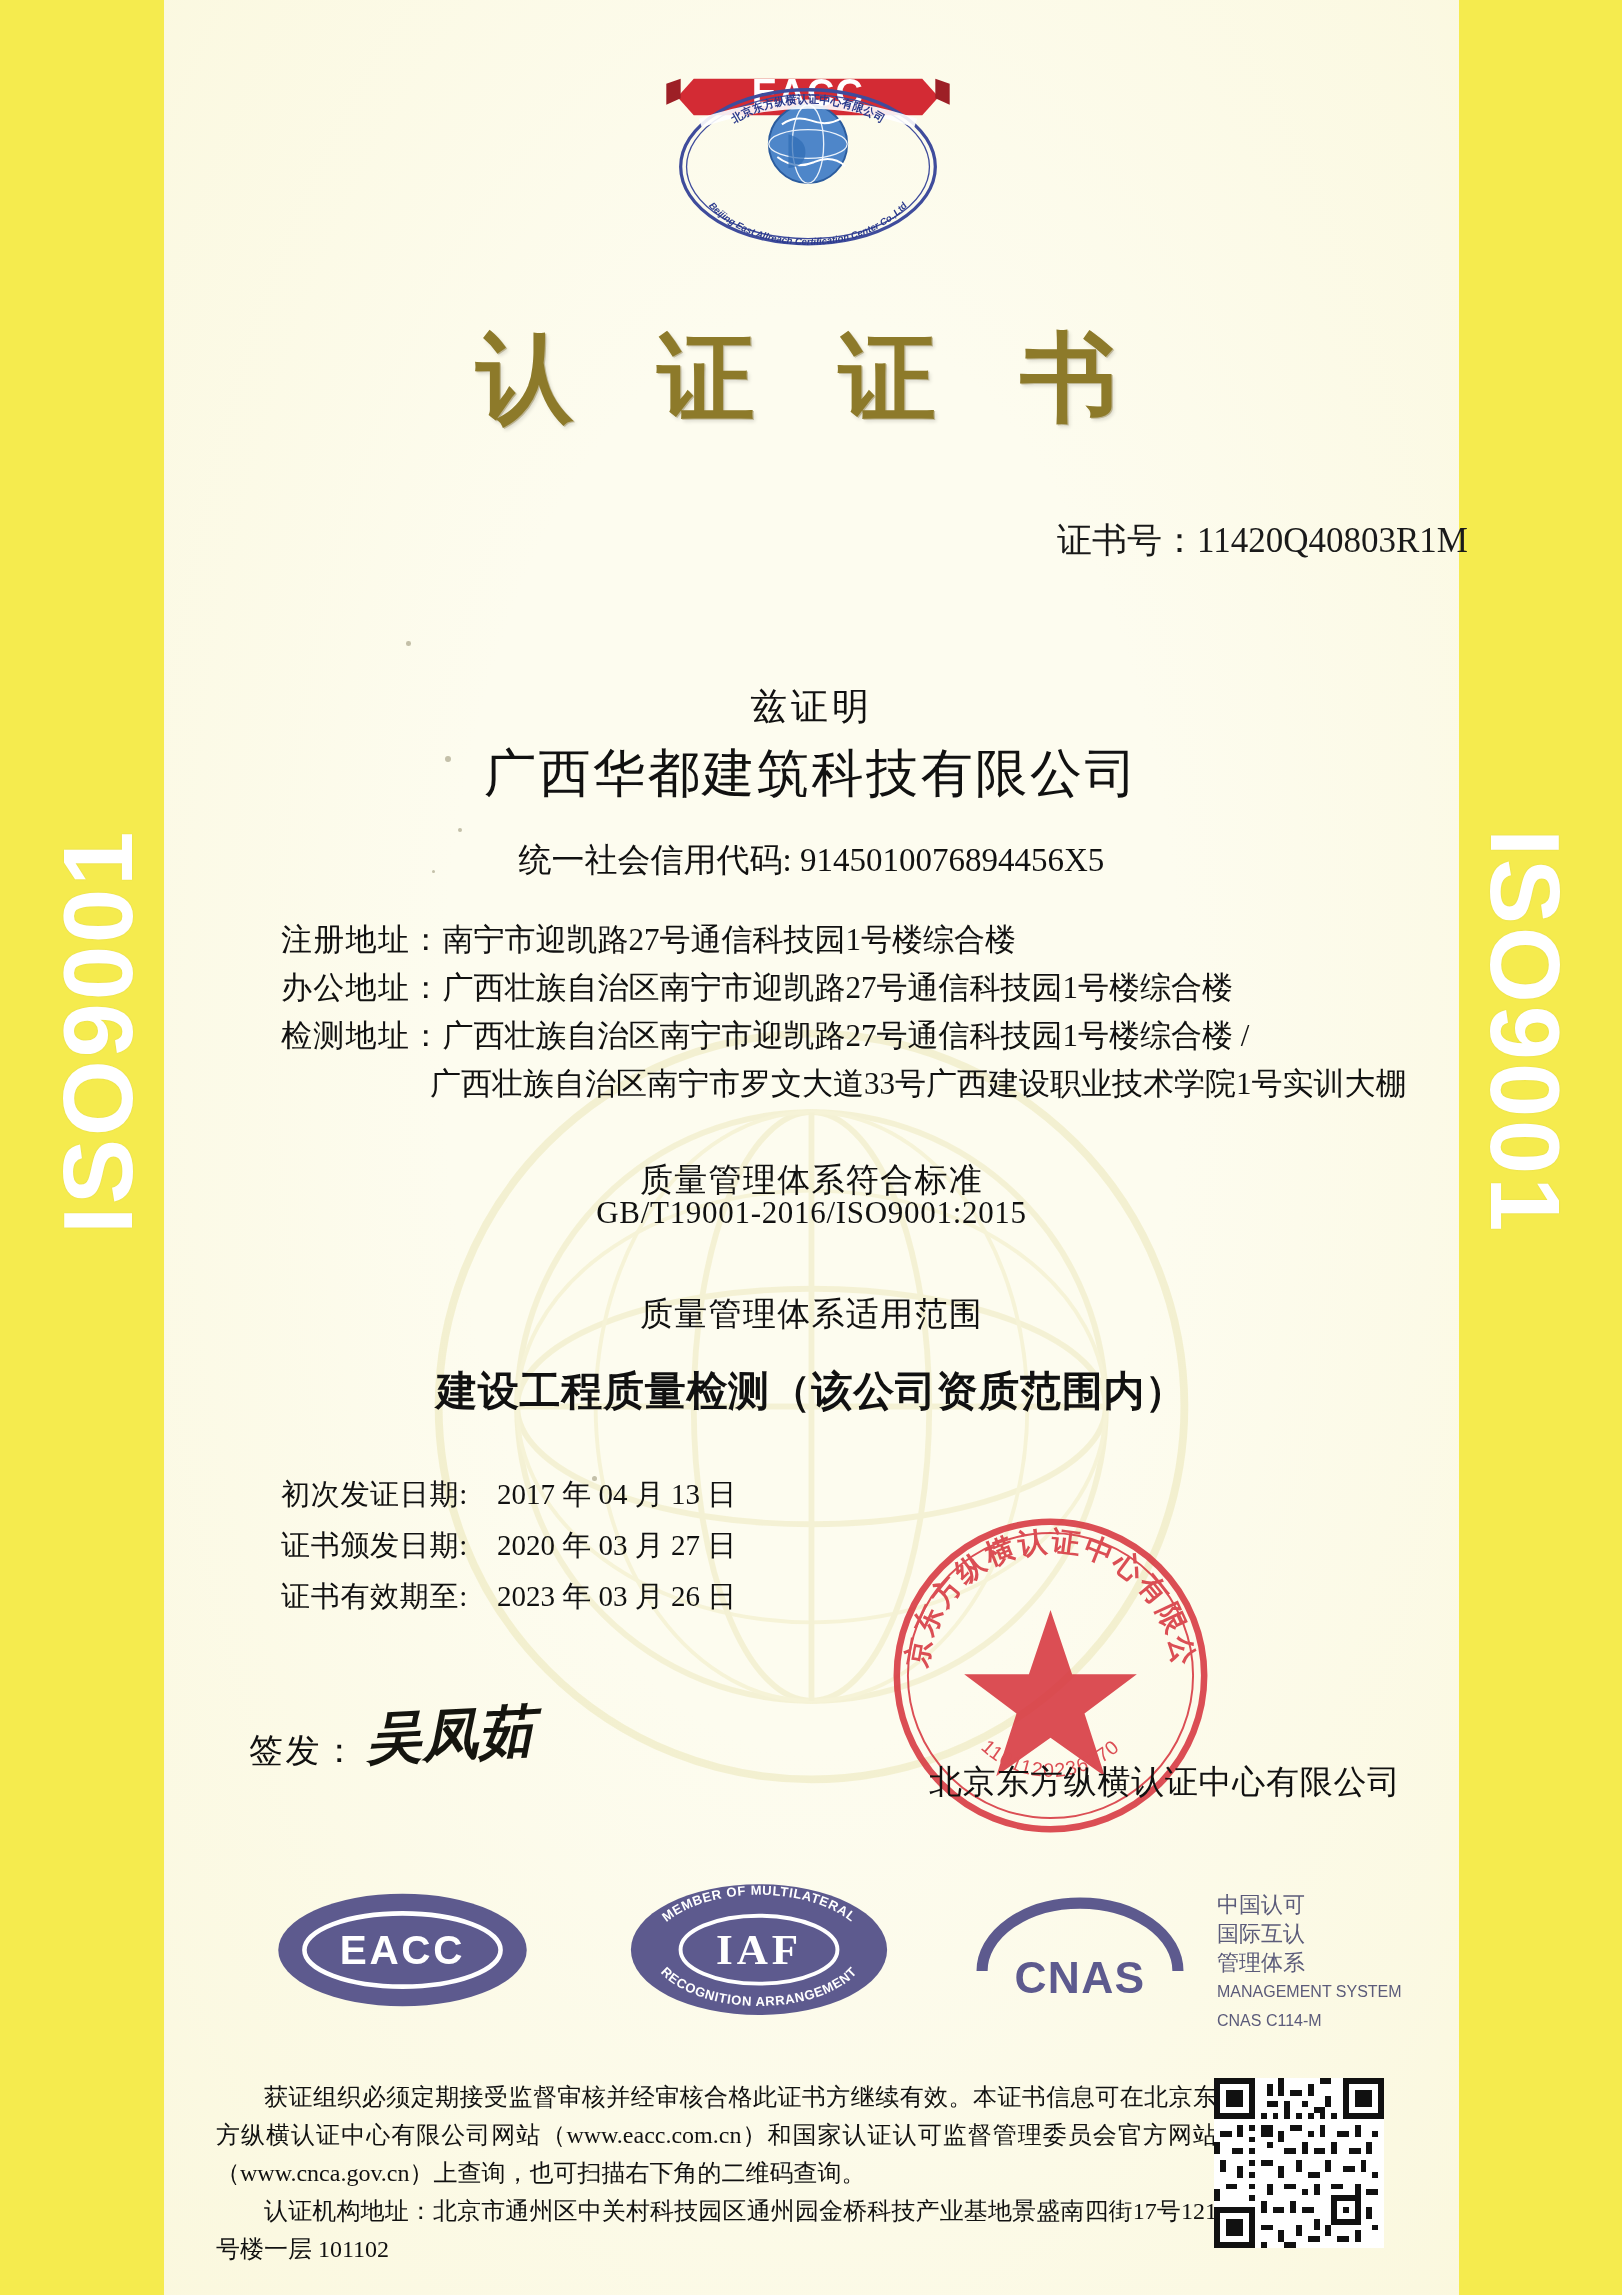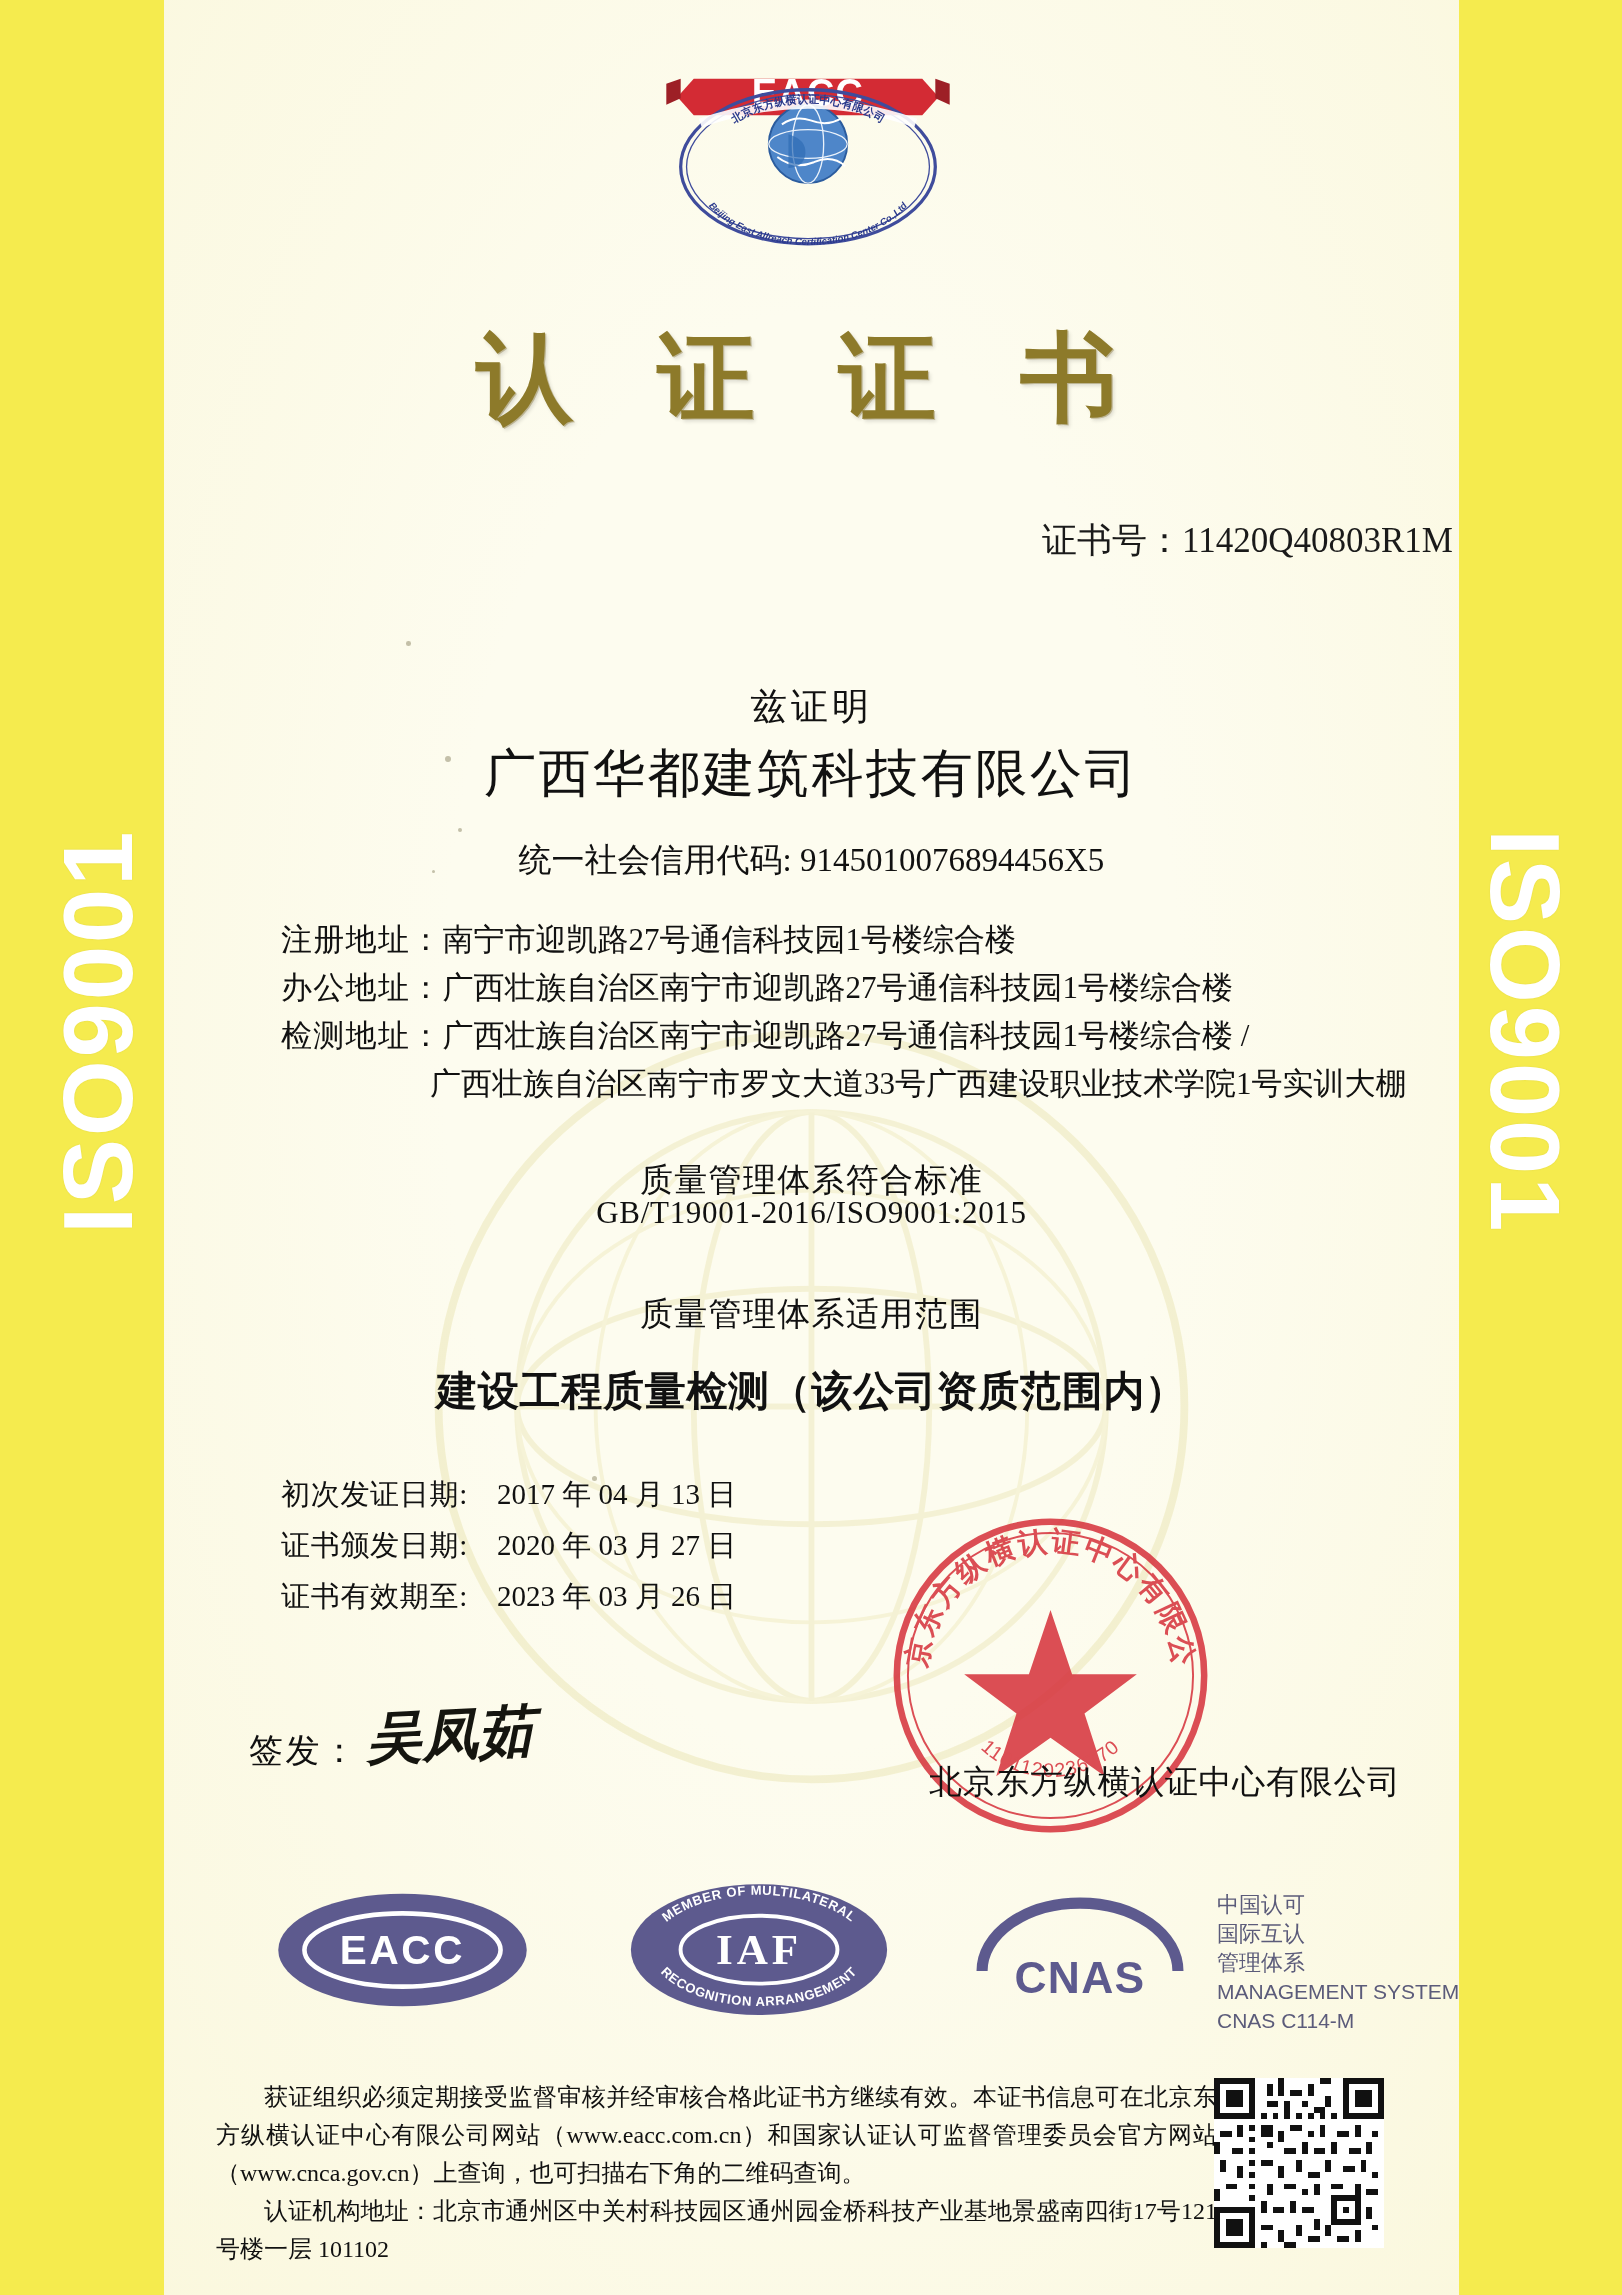--- a/index.html
+++ b/index.html
@@ -119,20 +119,21 @@
   }
 
   .cert-no {
     position: absolute;
     left: 0;
     top: 517px;
     width: 1453px;
     text-align: right;
     font-size: 35px;
     color: #1a1a1a;
+    padding-left: 15px;
   }
 
   
   .center-line {
     position: absolute;
     width: 1623px;
     text-align: center;
     color: #111;
   }
   .l-hereby { top: 654px; font-size: 37px; letter-spacing: 3.9px; margin-top: 28px; }
@@ -257,21 +258,21 @@
   .cnas-text {
     position: absolute;
     left: 942px;
     top: 11.8px;
     width: 281px;
     font-family: "Liberation Sans", sans-serif;
     font-size: 22px;
     line-height: 29px;
     color: #5b5b7a;
   }
-  .cnas-text .en { font-size: 21px; letter-spacing: 0px; }
+  .cnas-text .en { font-size: 16px; letter-spacing: 0px; }
 
   
   .footer {
     position: absolute;
     left: 216px;
     top: 2078px;
     width: 1001px;
     font-size: 24px;
     line-height: 38px;
     color: #111;

